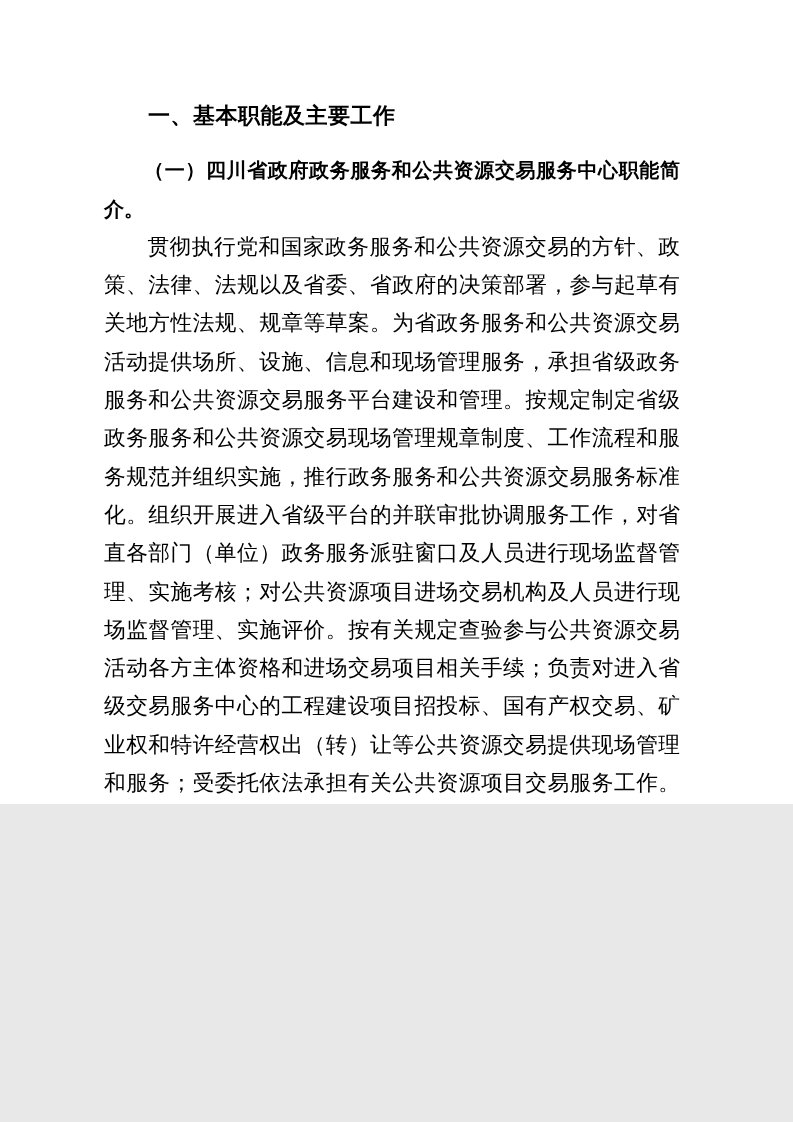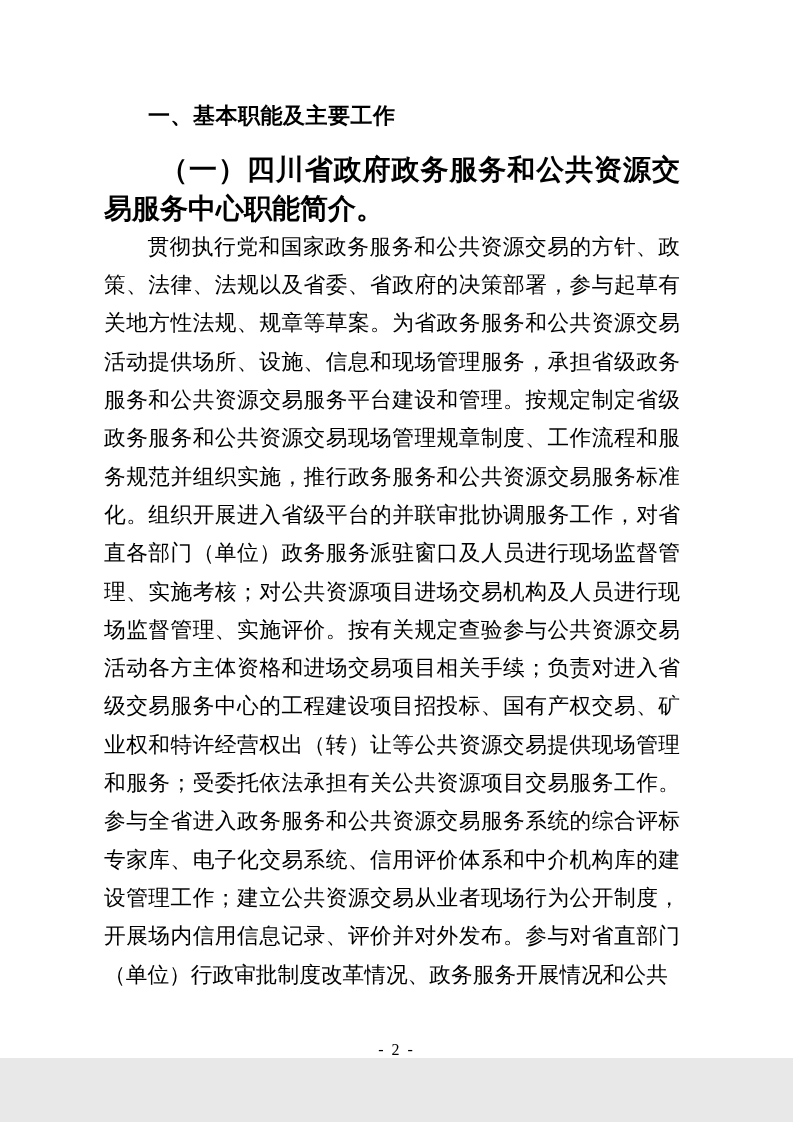--- a/index.html
+++ b/index.html
@@ -3,21 +3,21 @@
 <meta charset="utf-8">
 <style>
   html, body {
     margin: 0;
     padding: 0;
     background: #e8e8e8;
   }
   .page {
     position: relative;
     width: 793px;
-    height: 1058px;
+    height: 804px;
     background: #ffffff;
     overflow: hidden;
     color: #000000;
     font-family: "Liberation Serif", "DejaVu Serif", serif;
   }
   .content {
     position: absolute;
     left: 104px;
     top: 97px;
     width: 576px;
@@ -29,21 +29,21 @@
     font-size: 22px;
     line-height: 38.3px;
     text-indent: 2em;
     letter-spacing: 0.5px;
     white-space: nowrap;
   }
   .subsection-heading {
     margin: 16px 0 0 0;
     font-family: "DejaVu Serif", "Liberation Serif", serif;
     font-weight: 700;
-    font-size: 28px;
+    font-size: 20px;
     line-height: 38.3px;
     text-indent: 2em;
     text-align: justify;
   }
   .body-paragraph {
     margin: 0 0 0 0;
     font-family: "Liberation Serif", "DejaVu Serif", serif;
     font-weight: 400;
     font-size: 21.7px;
     line-height: 38.3px;

